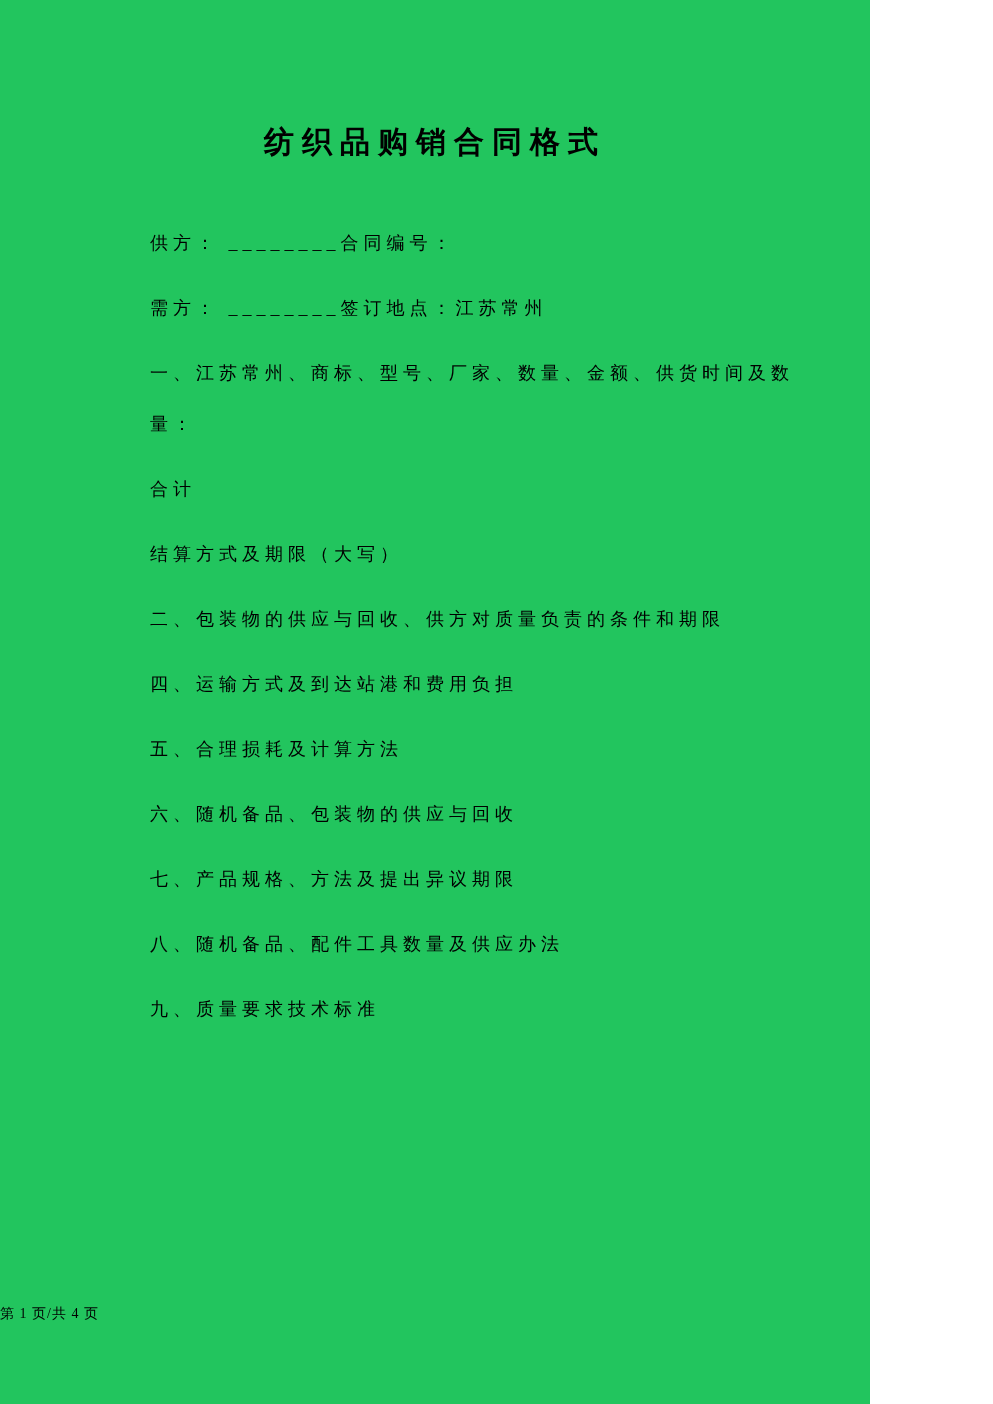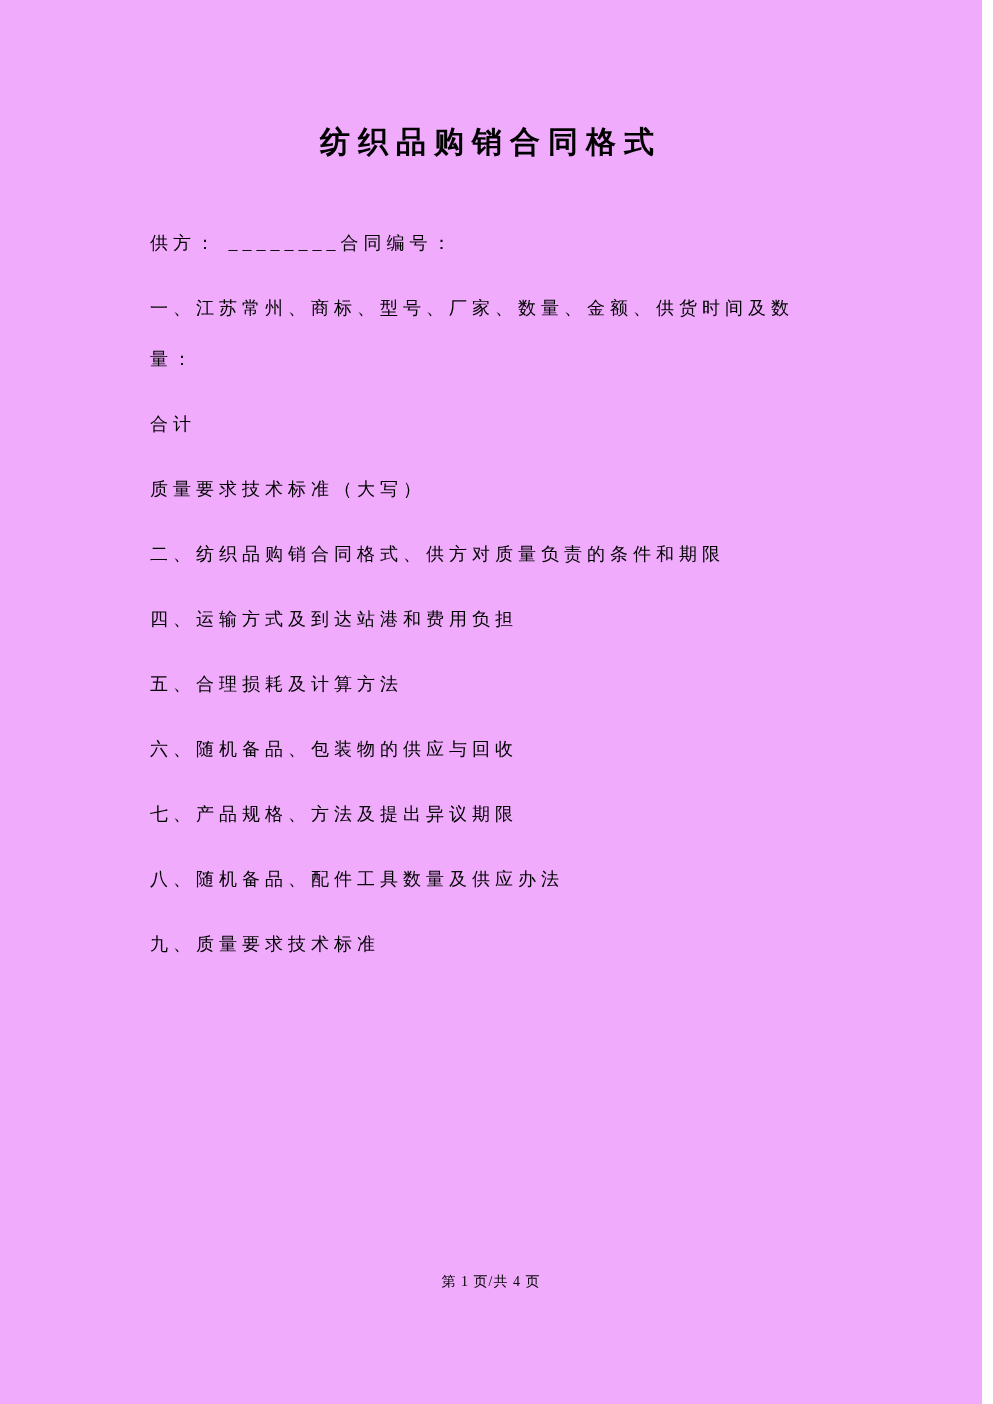--- a/index.html
+++ b/index.html
@@ -2,23 +2,23 @@
 <html><head>
 <meta charset="utf-8">
 <style>
   html, body {
     margin: 0;
     padding: 0;
     background: #ffffff;
   }
   .page {
     position: relative;
-    width: 982px;
+    width: 870px;
     height: 1404px;
-    background: #f0abfc;
+    background: #22c55e;
     overflow: hidden;
     font-family: "Liberation Serif", "DejaVu Serif", serif;
     color: #000000;
   }
   .doc-title {
     padding-top: 122px;
     text-align: center;
     font-size: 30px;
     font-weight: bold;
     line-height: 40px;
@@ -35,44 +35,45 @@
     white-space: pre;
   }
   .line + .line {
     margin-top: 14px;
   }
   .line + .line.cont {
     margin-top: 0;
   }
   .page-footer {
     position: absolute;
-    top: 1272px;
+    top: 1304px;
     left: 0;
     width: 100%;
-    text-align: center;
+    text-align: left;
     font-size: 14px;
     line-height: 20px;
     letter-spacing: 1px;
     white-space: pre;
   }
 </style>
 </head>
 <body>
 
 <div class="page">
 
   <div class="doc-title">纺织品购销合同格式</div>
 
   <div class="content">
     <div class="line">供方： ________合同编号：</div>
+    <div class="line">需方： ________签订地点：江苏常州</div>
     <div class="line">一、江苏常州、商标、型号、厂家、数量、金额、供货时间及数</div>
     <div class="line cont">量：</div>
     <div class="line">合计</div>
-    <div class="line">质量要求技术标准（大写）</div>
-    <div class="line">二、纺织品购销合同格式、供方对质量负责的条件和期限</div>
+    <div class="line">结算方式及期限（大写）</div>
+    <div class="line">二、包装物的供应与回收、供方对质量负责的条件和期限</div>
     <div class="line">四、运输方式及到达站港和费用负担</div>
     <div class="line">五、合理损耗及计算方法</div>
     <div class="line">六、随机备品、包装物的供应与回收</div>
     <div class="line">七、产品规格、方法及提出异议期限</div>
     <div class="line">八、随机备品、配件工具数量及供应办法</div>
     <div class="line">九、质量要求技术标准</div>
   </div>
 
   <div class="page-footer">第 1 页/共 4 页</div>
 

